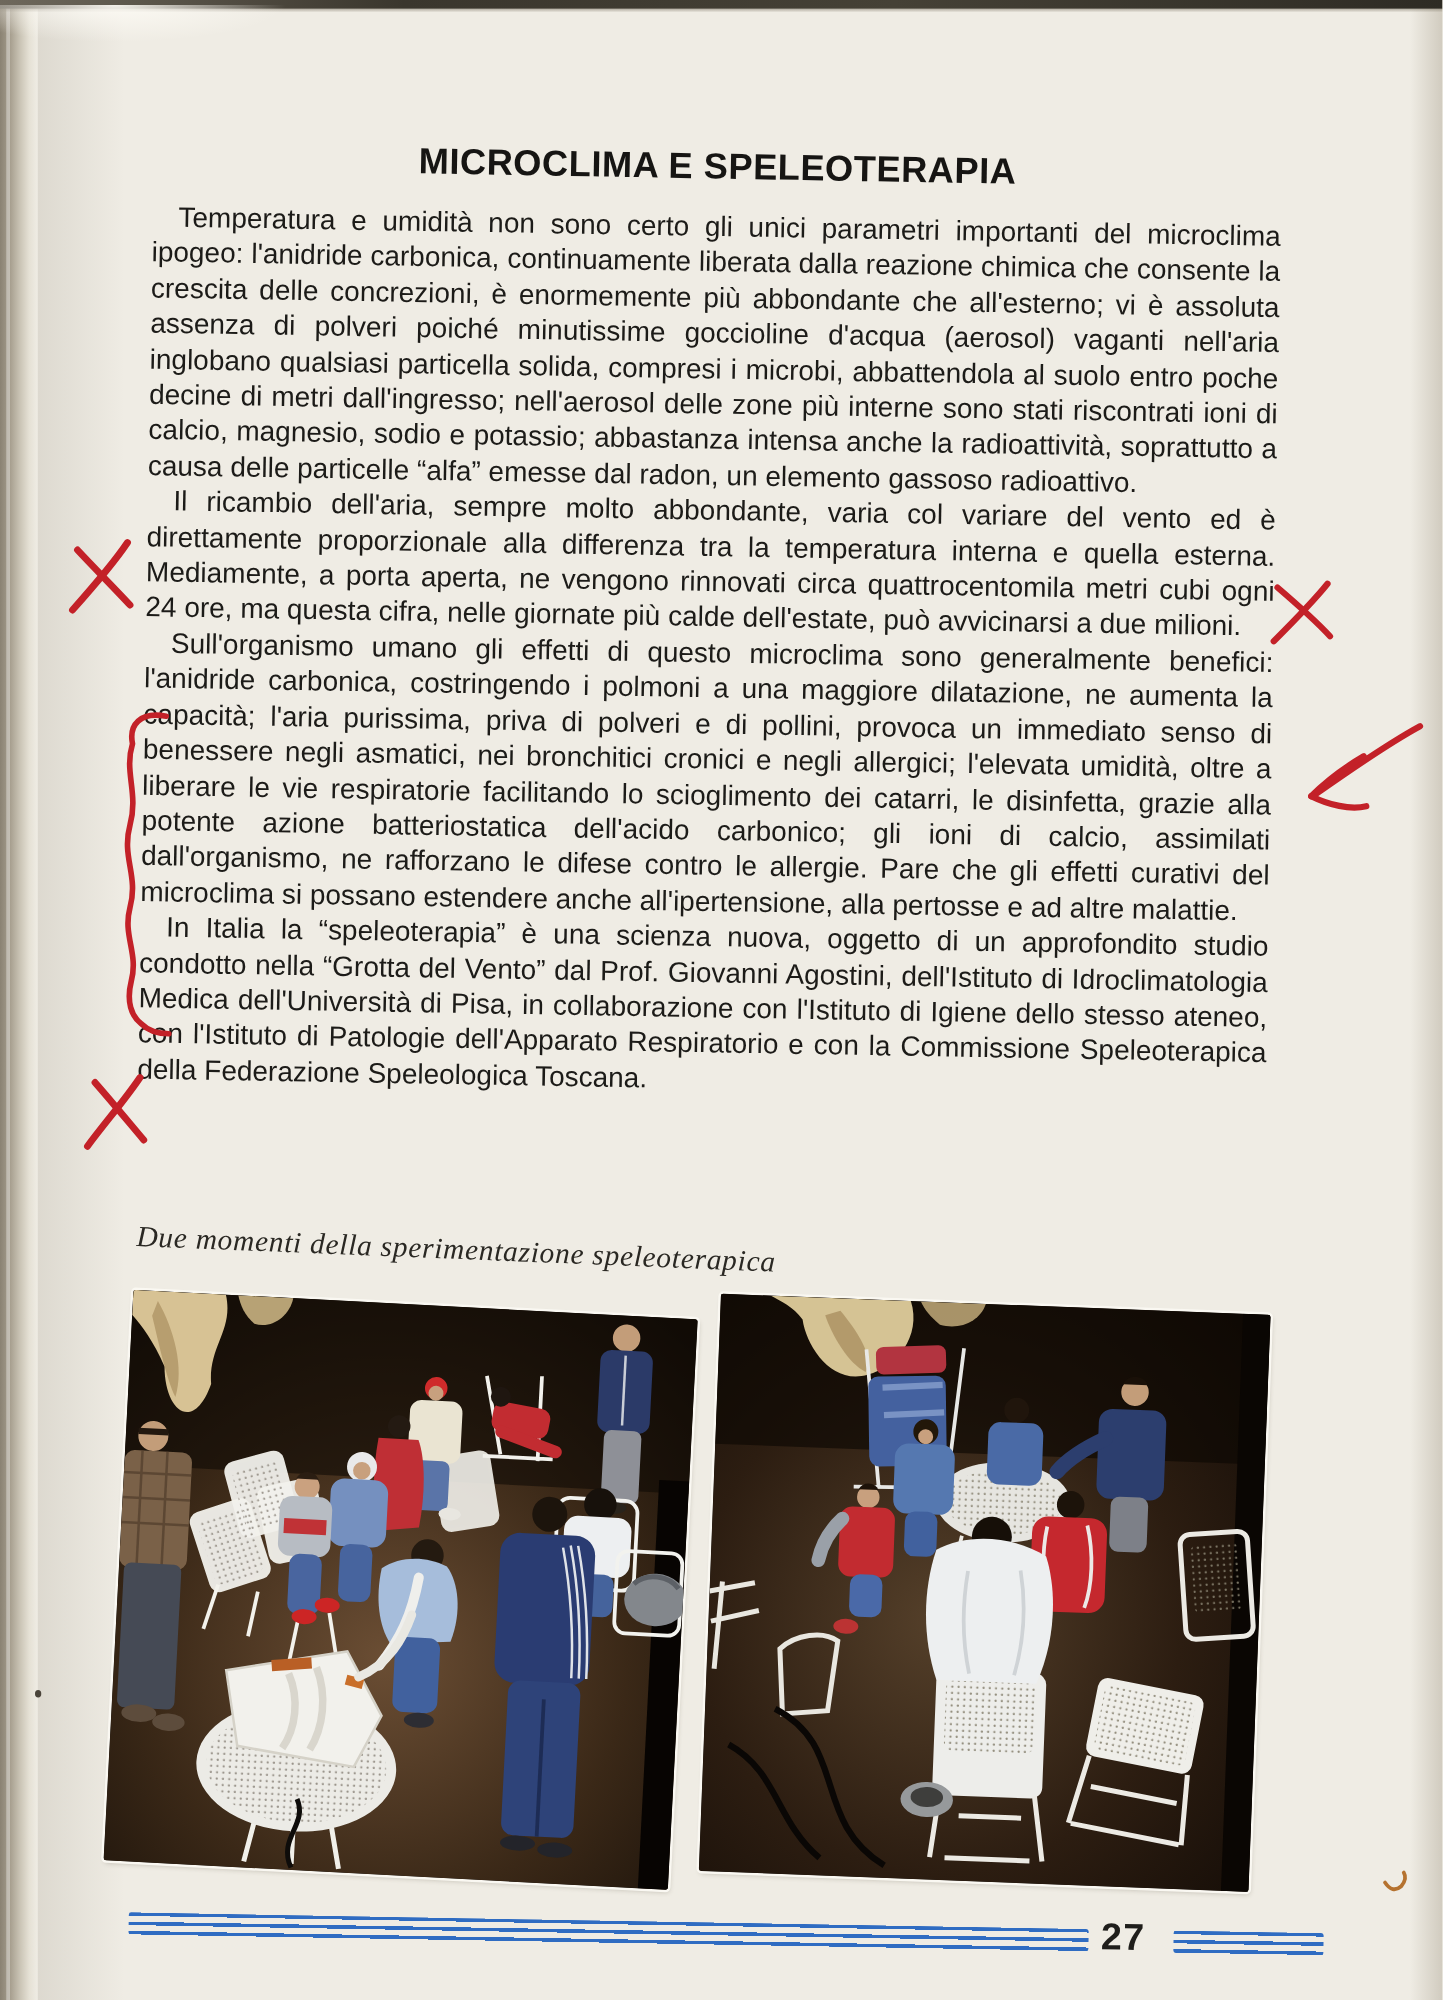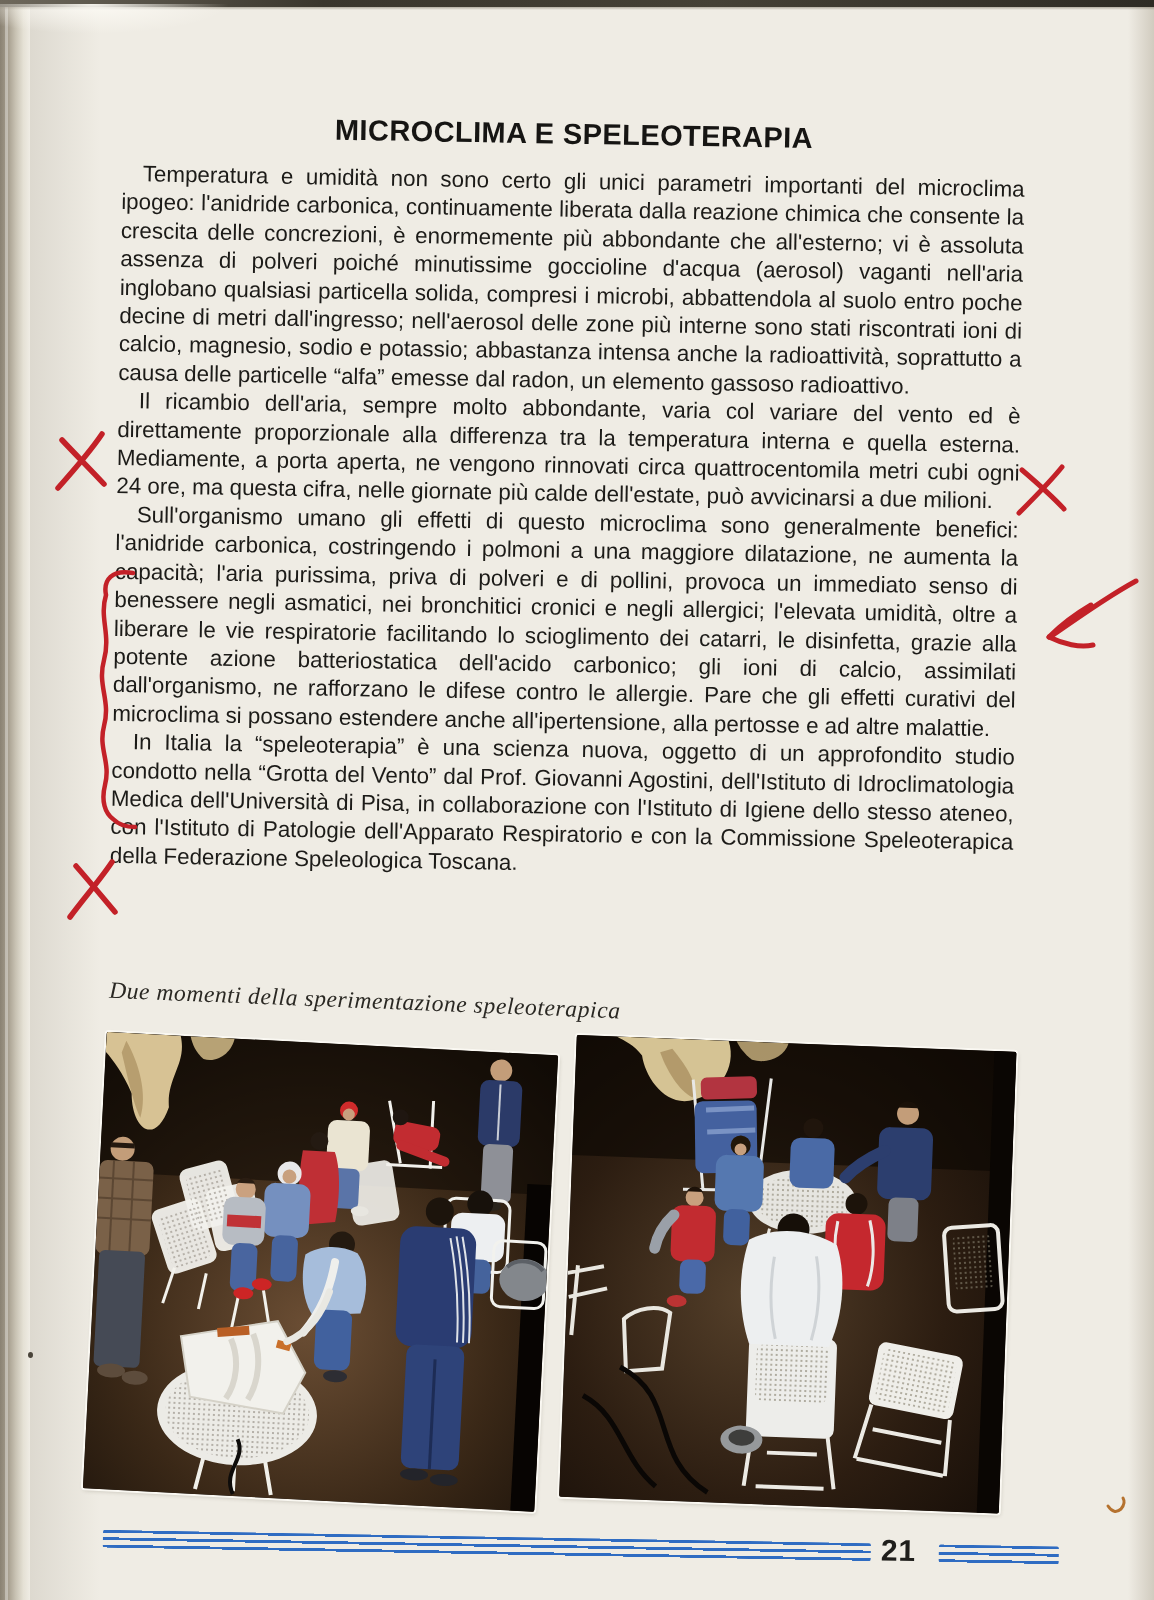--- a/index.html
+++ b/index.html
@@ -353,21 +353,21 @@
 
         <ellipse cx="180" cy="398" rx="21" ry="14" fill="#96999b"></ellipse>
         <ellipse cx="180" cy="396" rx="13" ry="8" fill="#3e3e3c"></ellipse>
         <path d="M56,330 C116,358 88,418 148,452 M20,360 C60,380 60,420 96,448" stroke="#0a0705" stroke-width="5" fill="none"></path>
       </svg>
     </div>
   </div>
 
   <div class="footer">
     <div class="rule rule-left"></div>
-    <div class="pagenum">21</div>
+    <div class="pagenum">27</div>
     <div class="rule rule-right"></div>
   </div>
 </div>
 
 <svg class="marks" width="1154" height="1600" viewBox="0 0 1154 1600">
   <g stroke="#c32128" fill="none" stroke-linecap="round">
     <g stroke-width="5.5">
       <path d="M62,440 C76,455 92,471 104,484"></path>
       <path d="M102,434 C90,452 74,470 58,488"></path>
     </g>

